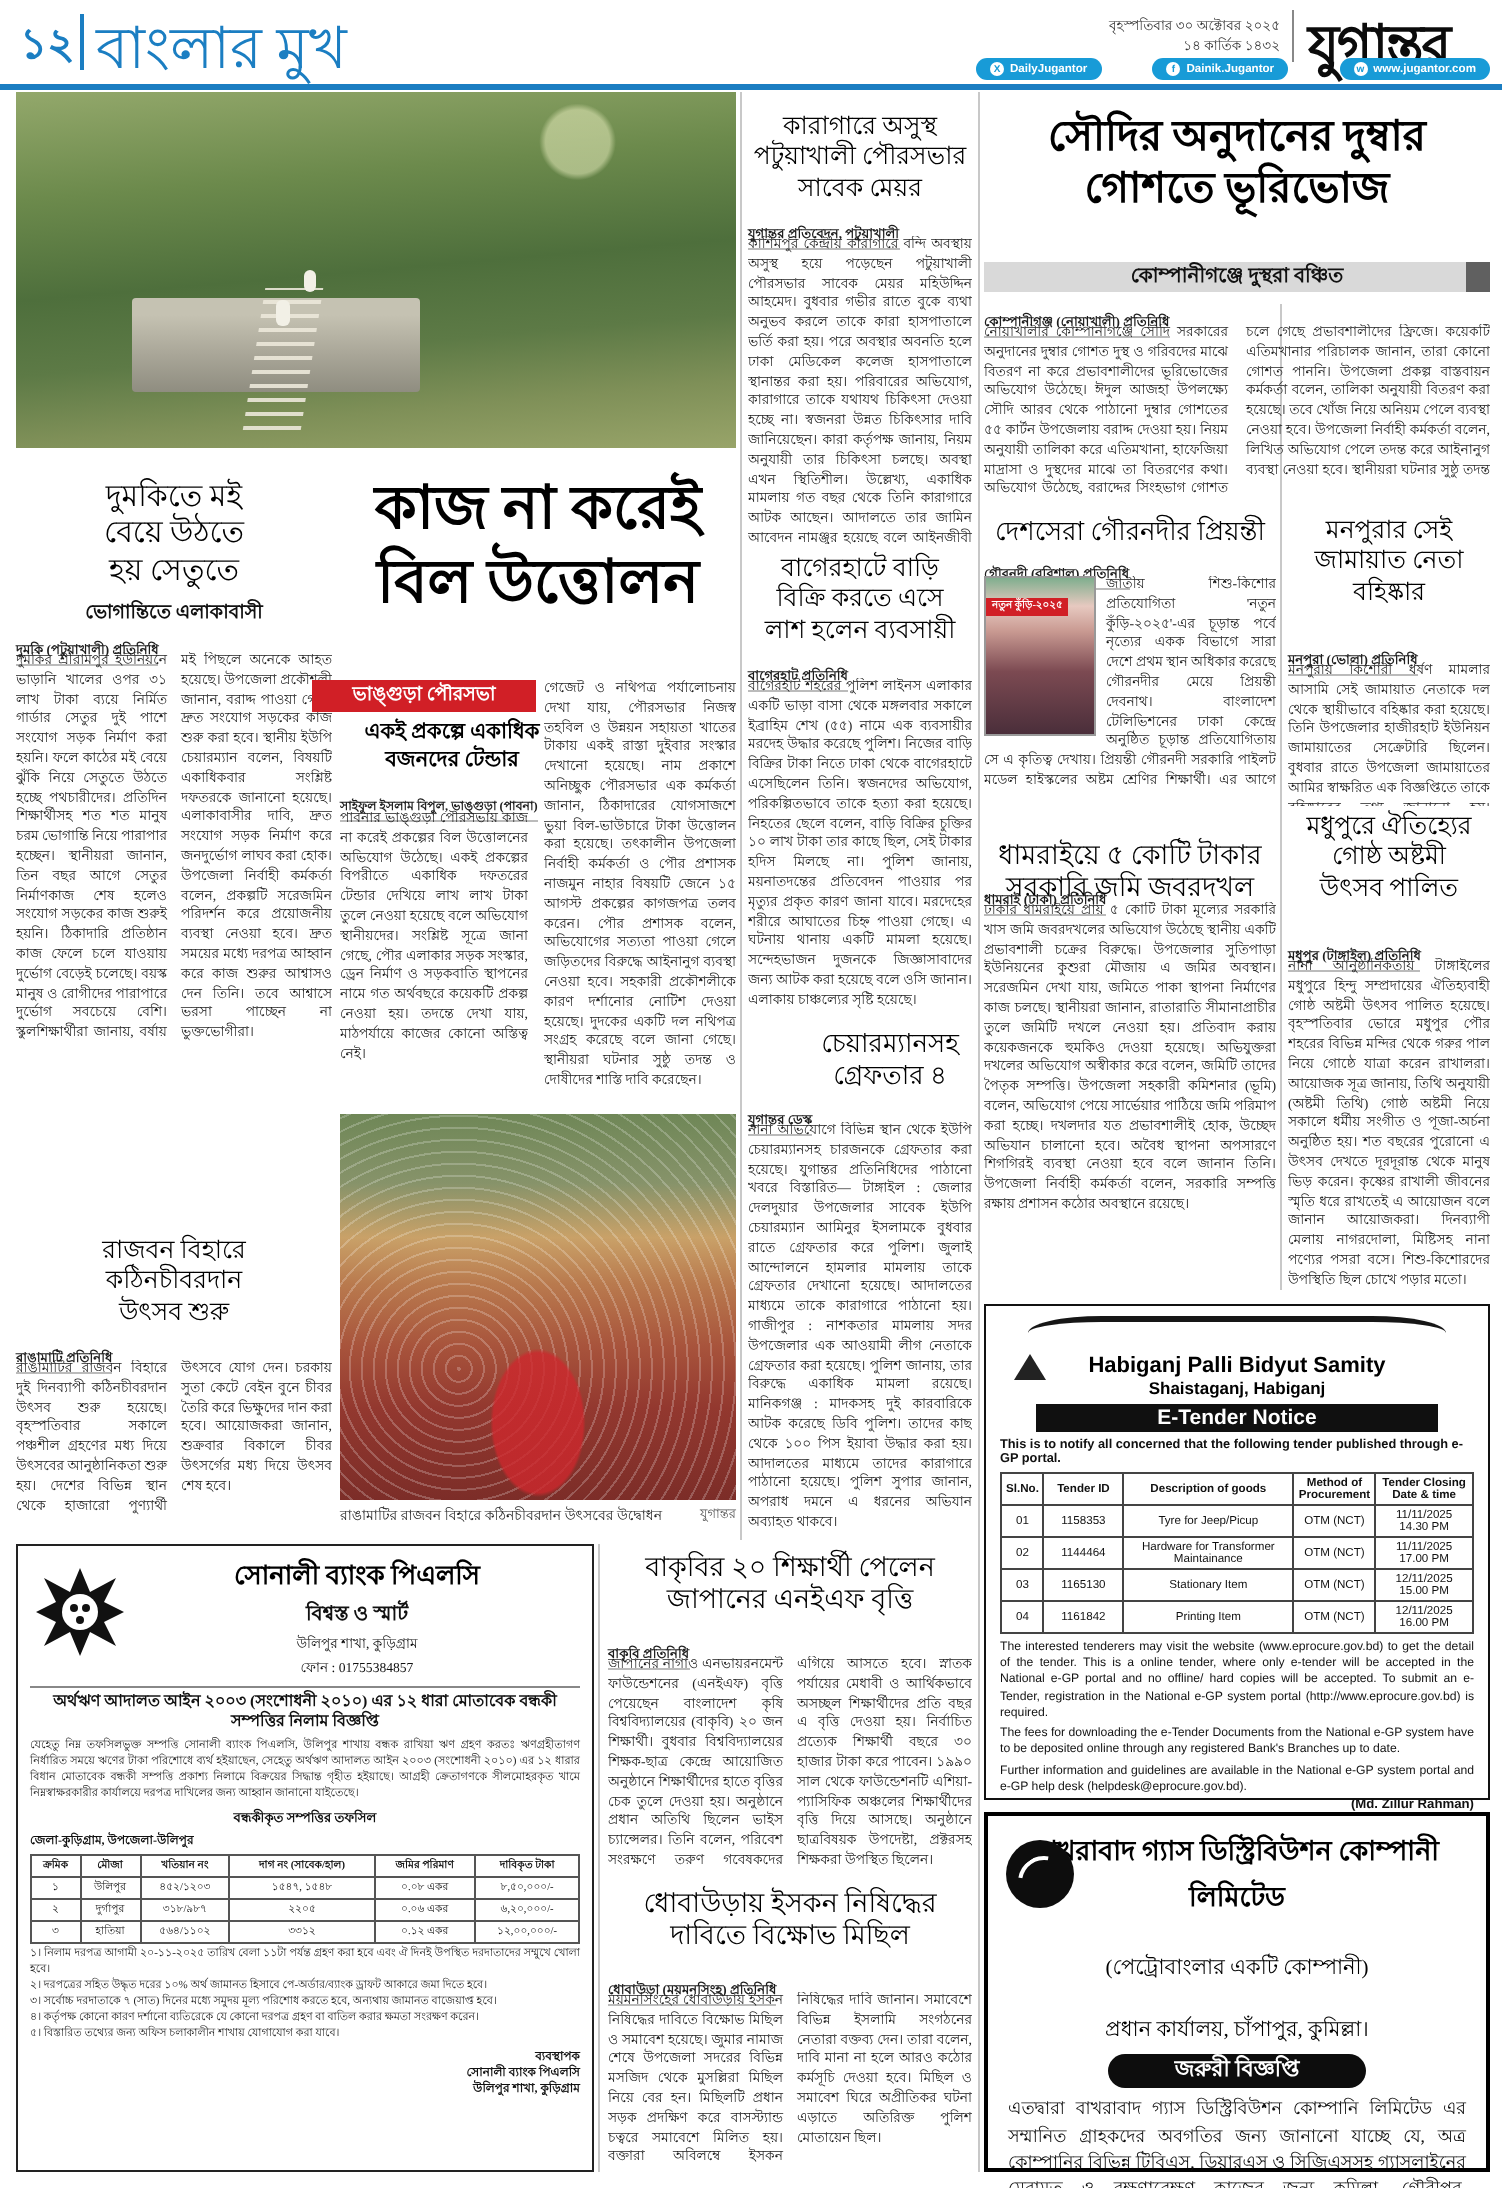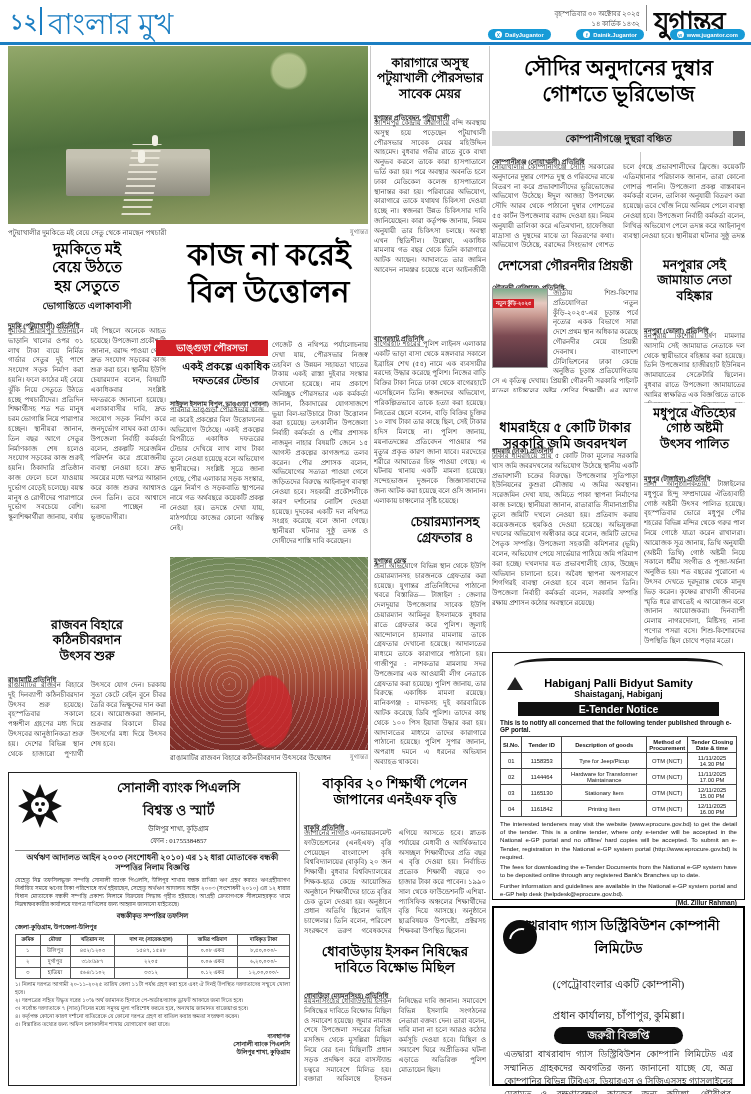--- a/index.html
+++ b/index.html
@@ -1,19 +1,19 @@
 <!DOCTYPE html>
 <html><head>
 <meta charset="utf-8">
 <style>
   html,body{margin:0;padding:0;background:#e8e8e8;}
   .page{position:relative;width:751px;height:1094px;background:#ffffff;overflow:hidden;
         font-family:"Liberation Serif",serif;color:#111;}
   .abs{position:absolute;}
-  .hl{font-weight:700;text-align:center;color:#000;white-space:pre-line;line-height:1.22;}
+  .hl{font-weight:400;text-align:center;color:#000;white-space:pre-line;line-height:1.22;}
   .by{font-size:6.6px;font-weight:700;color:#1d1d1d;padding-bottom:1px;border-bottom:0.5px solid #bbb;display:inline-block;}
   .bt{font-size:6.9px;line-height:1.42;text-align:justify;color:#1c1c1c;overflow:hidden;}
   .c2{column-count:2;column-gap:7px;}
   .vr{position:absolute;width:1px;background:#c8c8c8;}
   .cap{display:flex;justify-content:space-between;font-size:7px;color:#222;}
   .cap .cr{color:#555;font-size:6.5px;}
   .pillrow{display:flex;justify-content:space-between;align-items:center;}
   .pill{display:inline-flex;align-items:center;gap:3px;background:#189bd7;color:#fff;border-radius:7px;
         font-size:5.8px;padding:2px 7px;font-family:"Liberation Sans",sans-serif;font-weight:700;}
   .pill .ic{display:inline-flex;align-items:center;justify-content:center;width:7px;height:7px;border-radius:50%;
@@ -58,21 +58,21 @@
   .gsub{font-size:10.5px;text-align:center;color:#000;line-height:1.35;margin-top:17px;}
   .gpill{width:129px;margin:4px auto;background:#0d0d0d;color:#fff;text-align:center;font-weight:800;font-size:11px;
          line-height:17px;border-radius:9px;}
   .gbody{font-size:8.8px;line-height:1.52;text-align:justify;color:#0d0d0d;}
   .gcircle{position:absolute;left:9px;top:12px;width:34px;height:34px;border-radius:50%;background:#0d0d0d;overflow:hidden;}
   .gcircle::after{content:"";position:absolute;left:6px;top:8px;width:22px;height:22px;border:2.5px solid #fff;
          border-color:#fff transparent transparent transparent;border-radius:50%;transform:rotate(-35deg);}
   
   .bbox{border:1px solid #222;background:#fff;padding:5px 6px;box-sizing:border-box;font-family:"Liberation Serif",serif;}
   .btitle{text-align:center;font-weight:800;font-size:13px;color:#000;}
-  .btag{text-align:center;font-weight:700;font-size:14px;}
+  .btag{text-align:center;font-weight:700;font-size:10px;}
   .bsm{text-align:center;font-size:6.8px;}
   .bnotice{text-align:center;font-weight:800;font-size:8px;margin-top:3px;line-height:1.3;border-top:0.5px solid #888;padding-top:2px;}
   .bbody{font-size:5.6px;line-height:1.45;text-align:justify;margin-top:2px;color:#222;}
   .bsched{text-align:center;font-weight:700;font-size:6.6px;margin-top:2px;}
   .bsub{font-weight:700;font-size:6px;}
   .btbl{width:100%;border-collapse:collapse;margin-top:1px;}
   .btbl th,.btbl td{border:0.6px solid #555;font-size:5.3px;text-align:center;padding:1px;}
   .bterms{font-size:5.5px;line-height:1.45;white-space:pre-line;margin-top:2px;color:#222;text-align:justify;}
   .bsigrow{display:flex;justify-content:flex-end;margin-top:3px;}
   .bsig{font-size:6px;font-weight:700;text-align:right;white-space:pre-line;line-height:1.35;}
@@ -113,59 +113,58 @@
   <div class="vr" style="left:489px;top:46px;height:1040px;"></div>
   <div class="vr" style="left:640px;top:152px;height:493px;"></div>
   <div class="vr" style="left:299px;top:772px;height:314px;"></div>
 
   <div class="abs photo-main" style="left:8px;top:46px;width:360px;height:178px;">
     <div class="bridge"></div>
     <div class="ladder"></div>
     <div class="fig" style="left:36%;bottom:34%;"></div>
     <div class="fig" style="left:40%;bottom:44%;width:6px;height:11px;"></div>
   </div>
-  <div class="abs cap" style="left:8px;top:227px;width:360px;">
-    <span>পটুয়াখালীর দুমকিতে মই বেয়ে সেতু থেকে নামছেন পথচারী</span>
-    <span class="cr">যুগান্তর</span>
-  </div>
 
   <div class="abs hl" style="left:8px;top:240px;width:158px;font-size:15px;">দুমকিতে মই
 বেয়ে উঠতে
 হয় সেতুতে</div>
   <div class="abs" style="left:8px;top:299px;width:158px;text-align:center;font-weight:800;font-size:9.5px;">ভোগান্তিতে এলাকাবাসী</div>
   <div class="abs" style="left:8px;top:314px;"><span class="by">দুমকি (পটুয়াখালী) প্রতিনিধি</span></div>
   <div class="abs bt c2" style="left:8px;top:326px;width:158px;height:288px;">দুমকির শ্রীরামপুর ইউনিয়নে ভাড়ানি খালের ওপর ৩১ লাখ টাকা ব্যয়ে নির্মিত গার্ডার সেতুর দুই পাশে সংযোগ সড়ক নির্মাণ করা হয়নি। ফলে কাঠের মই বেয়ে ঝুঁকি নিয়ে সেতুতে উঠতে হচ্ছে পথচারীদের। প্রতিদিন শিক্ষার্থীসহ শত শত মানুষ চরম ভোগান্তি নিয়ে পারাপার হচ্ছেন। স্থানীয়রা জানান, তিন বছর আগে সেতুর নির্মাণকাজ শেষ হলেও সংযোগ সড়কের কাজ শুরুই হয়নি। ঠিকাদারি প্রতিষ্ঠান কাজ ফেলে চলে যাওয়ায় দুর্ভোগ বেড়েই চলেছে। বয়স্ক মানুষ ও রোগীদের পারাপারে দুর্ভোগ সবচেয়ে বেশি। স্কুলশিক্ষার্থীরা জানায়, বর্ষায় মই পিছলে অনেকে আহত হয়েছে। উপজেলা প্রকৌশলী জানান, বরাদ্দ পাওয়া গেলে দ্রুত সংযোগ সড়কের কাজ শুরু করা হবে। স্থানীয় ইউপি চেয়ারম্যান বলেন, বিষয়টি একাধিকবার সংশ্লিষ্ট দফতরকে জানানো হয়েছে। এলাকাবাসীর দাবি, দ্রুত সংযোগ সড়ক নির্মাণ করে জনদুর্ভোগ লাঘব করা হোক। উপজেলা নির্বাহী কর্মকর্তা বলেন, প্রকল্পটি সরেজমিন পরিদর্শন করে প্রয়োজনীয় ব্যবস্থা নেওয়া হবে। দ্রুত সময়ের মধ্যে দরপত্র আহ্বান করে কাজ শুরুর আশ্বাসও দেন তিনি। তবে আশ্বাসে ভরসা পাচ্ছেন না ভুক্তভোগীরা।</div>
 
   <div class="abs hl" style="left:8px;top:618px;width:158px;font-size:12.5px;">রাজবন বিহারে
 কঠিনচীবরদান
 উৎসব শুরু</div>
   <div class="abs" style="left:8px;top:668px;"><span class="by">রাঙামাটি প্রতিনিধি</span></div>
   <div class="abs bt c2" style="left:8px;top:680px;width:158px;height:88px;">রাঙামাটির রাজবন বিহারে দুই দিনব্যাপী কঠিনচীবরদান উৎসব শুরু হয়েছে। বৃহস্পতিবার সকালে পঞ্চশীল গ্রহণের মধ্য দিয়ে উৎসবের আনুষ্ঠানিকতা শুরু হয়। দেশের বিভিন্ন স্থান থেকে হাজারো পুণ্যার্থী উৎসবে যোগ দেন। চরকায় সুতা কেটে বেইন বুনে চীবর তৈরি করে ভিক্ষুদের দান করা হবে। আয়োজকরা জানান, শুক্রবার বিকালে চীবর উৎসর্গের মধ্য দিয়ে উৎসব শেষ হবে।</div>
 
   <div class="abs hl" style="left:168px;top:237px;width:202px;font-size:30px;font-weight:900;">কাজ না করেই
 বিল উত্তোলন</div>
   <div class="abs redbox" style="left:156px;top:340px;width:112px;height:16px;">ভাঙ্গুড়া পৌরসভা</div>
   <div class="abs kicksub" style="left:170px;top:360px;width:112px;">একই প্রকল্পে একাধিক
-দফতরের টেন্ডার</div>
+বজনদের টেন্ডার</div>
   <div class="abs" style="left:170px;top:392px;width:112px;"><span class="by" style="font-size:6.2px;">সাইফুল ইসলাম বিপুল, ভাঙ্গুড়া (পাবনা)</span></div>
   <div class="abs bt" style="left:170px;top:405px;width:94px;height:150px;">পাবনার ভাঙ্গুড়া পৌরসভায় কাজ না করেই প্রকল্পের বিল উত্তোলনের অভিযোগ উঠেছে। একই প্রকল্পের বিপরীতে একাধিক দফতরের টেন্ডার দেখিয়ে লাখ লাখ টাকা তুলে নেওয়া হয়েছে বলে অভিযোগ স্থানীয়দের। সংশ্লিষ্ট সূত্রে জানা গেছে, পৌর এলাকার সড়ক সংস্কার, ড্রেন নির্মাণ ও সড়কবাতি স্থাপনের নামে গত অর্থবছরে কয়েকটি প্রকল্প নেওয়া হয়। তদন্তে দেখা যায়, মাঠপর্যায়ে কাজের কোনো অস্তিত্ব নেই।</div>
   <div class="abs bt" style="left:272px;top:340px;width:96px;height:214px;">গেজেট ও নথিপত্র পর্যালোচনায় দেখা যায়, পৌরসভার নিজস্ব তহবিল ও উন্নয়ন সহায়তা খাতের টাকায় একই রাস্তা দুইবার সংস্কার দেখানো হয়েছে। নাম প্রকাশে অনিচ্ছুক পৌরসভার এক কর্মকর্তা জানান, ঠিকাদারের যোগসাজশে ভুয়া বিল-ভাউচারে টাকা উত্তোলন করা হয়েছে। তৎকালীন উপজেলা নির্বাহী কর্মকর্তা ও পৌর প্রশাসক নাজমুন নাহার বিষয়টি জেনে ১৫ আগস্ট প্রকল্পের কাগজপত্র তলব করেন। পৌর প্রশাসক বলেন, অভিযোগের সত্যতা পাওয়া গেলে জড়িতদের বিরুদ্ধে আইনানুগ ব্যবস্থা নেওয়া হবে। সহকারী প্রকৌশলীকে কারণ দর্শানোর নোটিশ দেওয়া হয়েছে। দুদকের একটি দল নথিপত্র সংগ্রহ করেছে বলে জানা গেছে। স্থানীয়রা ঘটনার সুষ্ঠু তদন্ত ও দোষীদের শাস্তি দাবি করেছেন।</div>
 
   <div class="abs photo-mid" style="left:170px;top:557px;width:198px;height:193px;"></div>
   <div class="abs cap" style="left:170px;top:752px;width:198px;">
     <span>রাঙামাটির রাজবন বিহারে কঠিনচীবরদান উৎসবের উদ্বোধন</span>
     <span class="cr">যুগান্তর</span>
   </div>
 
   <div class="abs hl" style="left:374px;top:56px;width:112px;font-size:12.5px;">কারাগারে অসুস্থ
 পটুয়াখালী পৌরসভার
 সাবেক মেয়র</div>
   <div class="abs" style="left:374px;top:106px;"><span class="by">যুগান্তর প্রতিবেদন, পটুয়াখালী</span></div>
   <div class="abs bt" style="left:374px;top:118px;width:112px;height:154px;">কাশিমপুর কেন্দ্রীয় কারাগারে বন্দি অবস্থায় অসুস্থ হয়ে পড়েছেন পটুয়াখালী পৌরসভার সাবেক মেয়র মহিউদ্দিন আহমেদ। বুধবার গভীর রাতে বুকে ব্যথা অনুভব করলে তাকে কারা হাসপাতালে ভর্তি করা হয়। পরে অবস্থার অবনতি হলে ঢাকা মেডিকেল কলেজ হাসপাতালে স্থানান্তর করা হয়। পরিবারের অভিযোগ, কারাগারে তাকে যথাযথ চিকিৎসা দেওয়া হচ্ছে না। স্বজনরা উন্নত চিকিৎসার দাবি জানিয়েছেন। কারা কর্তৃপক্ষ জানায়, নিয়ম অনুযায়ী তার চিকিৎসা চলছে। অবস্থা এখন স্থিতিশীল। উল্লেখ্য, একাধিক মামলায় গত বছর থেকে তিনি কারাগারে আটক আছেন। আদালতে তার জামিন আবেদন নামঞ্জুর হয়েছে বলে আইনজীবী জানান।</div>
 
+  <div class="abs hl" style="left:374px;top:277px;width:112px;font-size:12.5px;">বাগেরহাটে বাড়ি
+বিক্রি করতে এসে
+লাশ হলেন ব্যবসায়ী</div>
   <div class="abs" style="left:374px;top:327px;"><span class="by">বাগেরহাট প্রতিনিধি</span></div>
   <div class="abs bt" style="left:374px;top:339px;width:112px;height:172px;">বাগেরহাট শহরের পুলিশ লাইনস এলাকার একটি ভাড়া বাসা থেকে মঙ্গলবার সকালে ইব্রাহিম শেখ (৫৫) নামে এক ব্যবসায়ীর মরদেহ উদ্ধার করেছে পুলিশ। নিজের বাড়ি বিক্রির টাকা নিতে ঢাকা থেকে বাগেরহাটে এসেছিলেন তিনি। স্বজনদের অভিযোগ, পরিকল্পিতভাবে তাকে হত্যা করা হয়েছে। নিহতের ছেলে বলেন, বাড়ি বিক্রির চুক্তির ১০ লাখ টাকা তার কাছে ছিল, সেই টাকার হদিস মিলছে না। পুলিশ জানায়, ময়নাতদন্তের প্রতিবেদন পাওয়ার পর মৃত্যুর প্রকৃত কারণ জানা যাবে। মরদেহের শরীরে আঘাতের চিহ্ন পাওয়া গেছে। এ ঘটনায় থানায় একটি মামলা হয়েছে। সন্দেহভাজন দুজনকে জিজ্ঞাসাবাদের জন্য আটক করা হয়েছে বলে ওসি জানান। এলাকায় চাঞ্চল্যের সৃষ্টি হয়েছে।</div>
 
   <div class="abs hl" style="left:389px;top:514px;width:112px;font-size:13px;">চেয়ারম্যানসহ
 গ্রেফতার ৪</div>
   <div class="abs" style="left:374px;top:549px;"><span class="by">যুগান্তর ডেস্ক</span></div>
   <div class="abs bt" style="left:374px;top:561px;width:112px;height:208px;">নানা অভিযোগে বিভিন্ন স্থান থেকে ইউপি চেয়ারম্যানসহ চারজনকে গ্রেফতার করা হয়েছে। যুগান্তর প্রতিনিধিদের পাঠানো খবরে বিস্তারিত— টাঙ্গাইল : জেলার দেলদুয়ার উপজেলার সাবেক ইউপি চেয়ারম্যান আমিনুর ইসলামকে বুধবার রাতে গ্রেফতার করে পুলিশ। জুলাই আন্দোলনে হামলার মামলায় তাকে গ্রেফতার দেখানো হয়েছে। আদালতের মাধ্যমে তাকে কারাগারে পাঠানো হয়। গাজীপুর : নাশকতার মামলায় সদর উপজেলার এক আওয়ামী লীগ নেতাকে গ্রেফতার করা হয়েছে। পুলিশ জানায়, তার বিরুদ্ধে একাধিক মামলা রয়েছে। মানিকগঞ্জ : মাদকসহ দুই কারবারিকে আটক করেছে ডিবি পুলিশ। তাদের কাছ থেকে ১০০ পিস ইয়াবা উদ্ধার করা হয়। আদালতের মাধ্যমে তাদের কারাগারে পাঠানো হয়েছে। পুলিশ সুপার জানান, অপরাধ দমনে এ ধরনের অভিযান অব্যাহত থাকবে।</div>
 
   <div class="abs hl" style="left:492px;top:56px;width:253px;font-size:21px;font-weight:900;">সৌদির অনুদানের দুম্বার
 গোশতে ভূরিভোজ</div>

